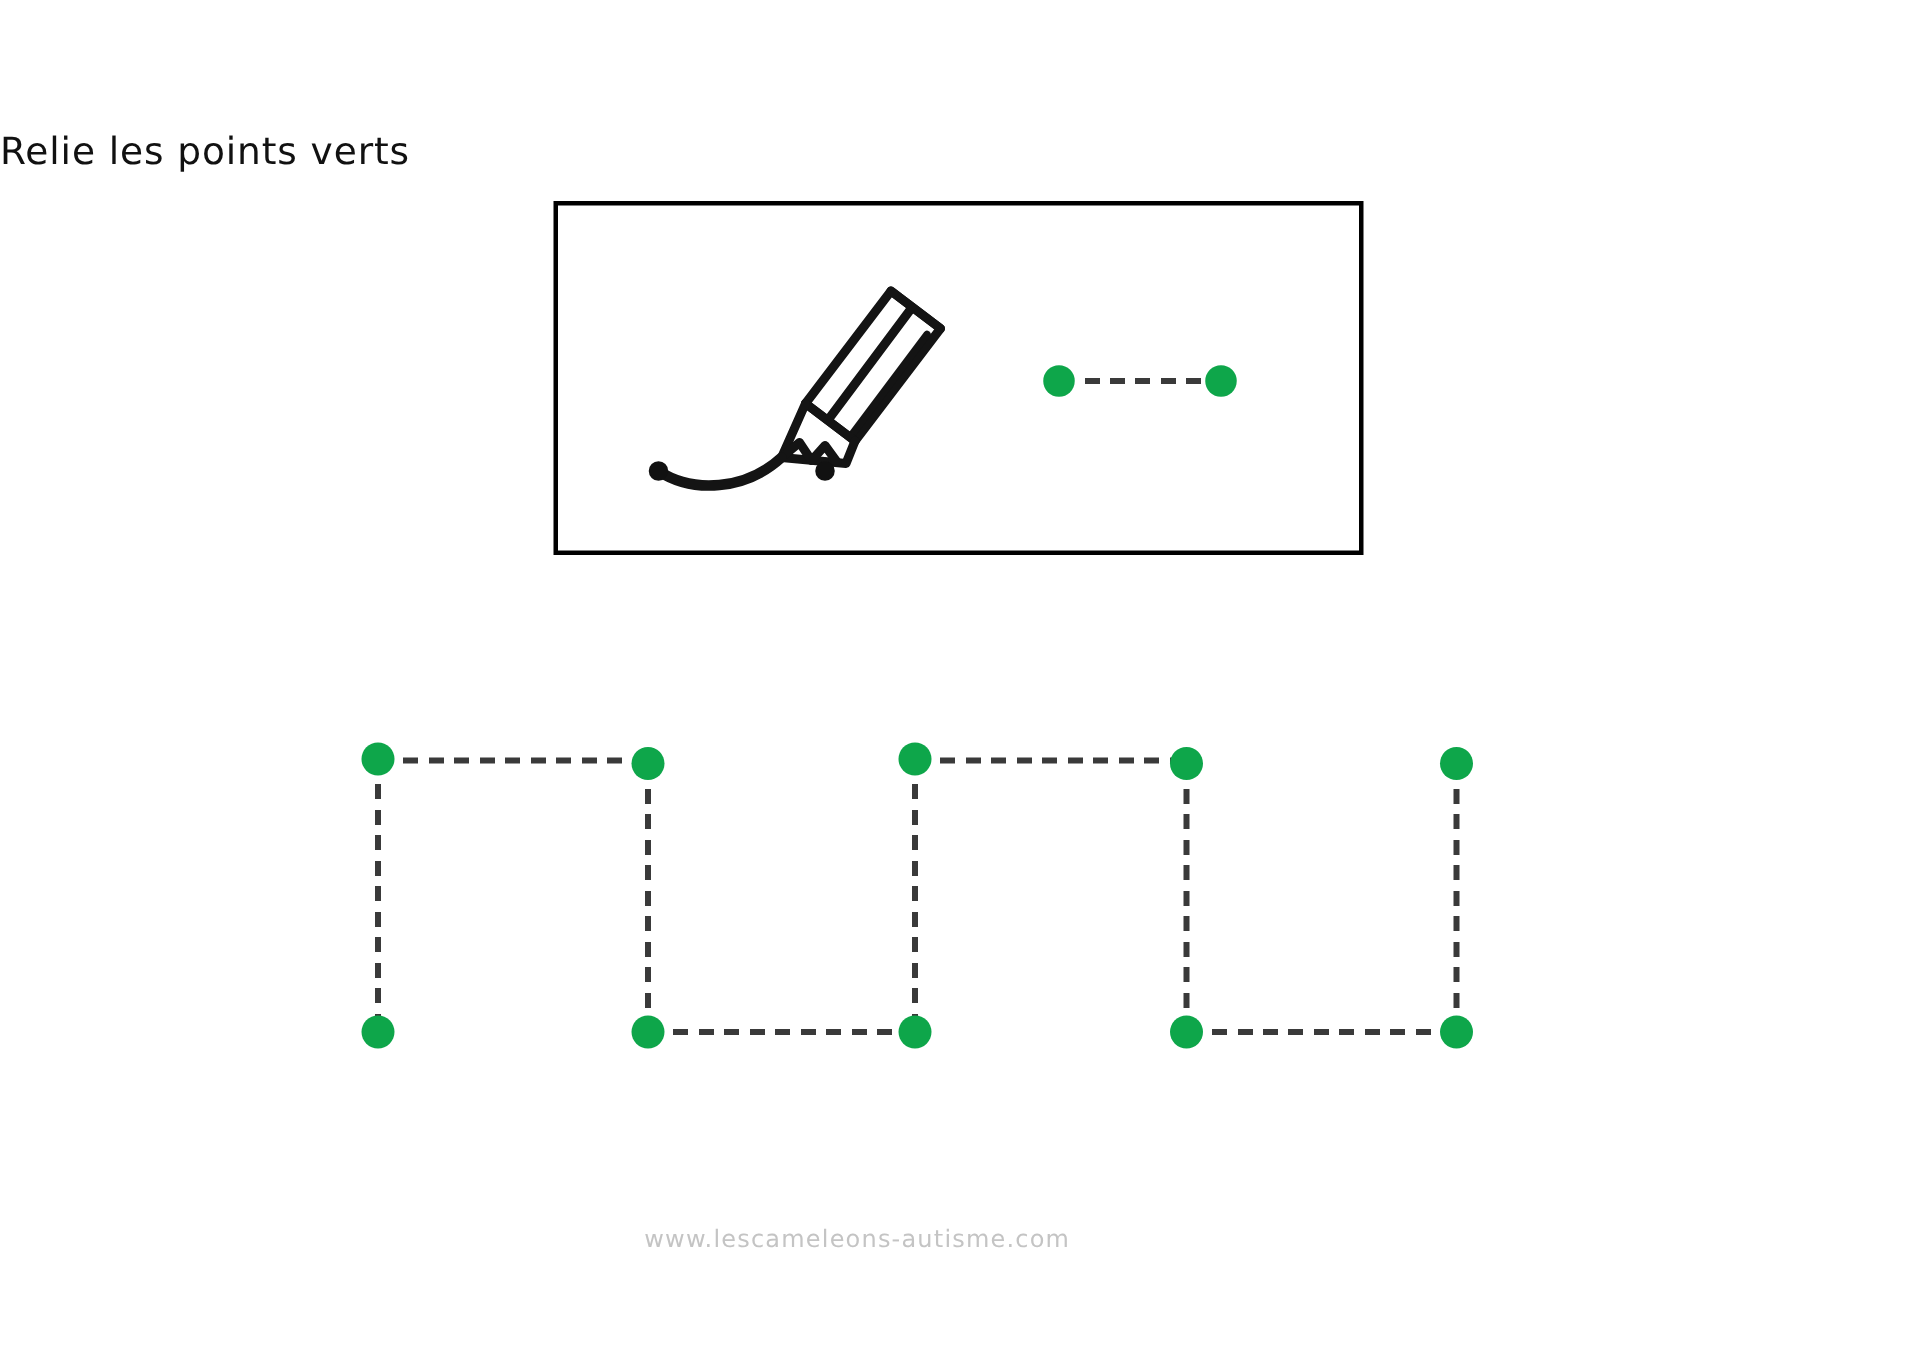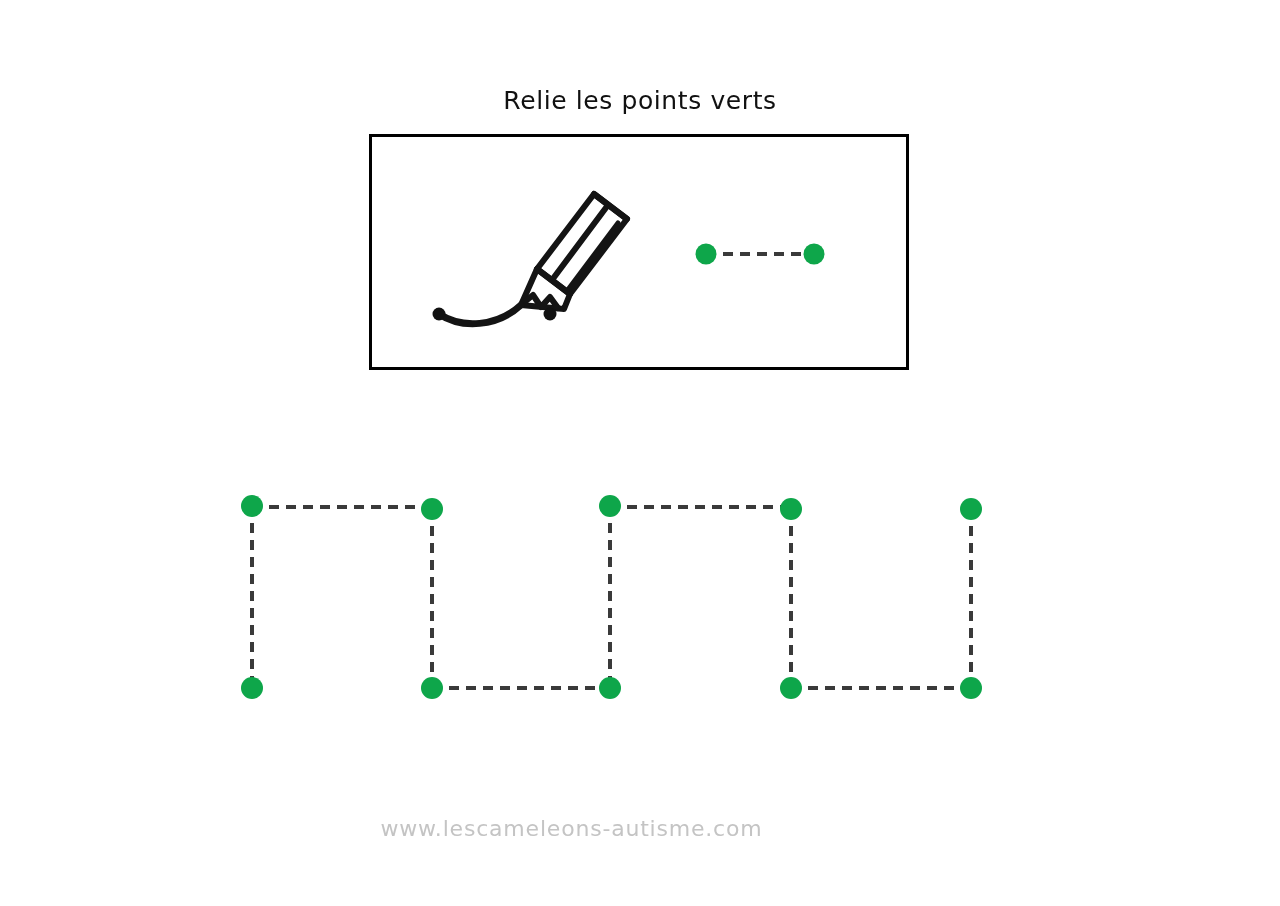--- a/index.html
+++ b/index.html
@@ -20,21 +20,20 @@
     position: absolute;
     inset: 0;
   }
 
   
   .title {
     position: absolute;
     left: 0;
     top: 86px;
     width: 1280px;
-    text-align: center;
     font-family: "DejaVu Sans", "Liberation Sans", sans-serif;
     font-size: 25px;
     letter-spacing: 0.6px;
     color: #111111;
     font-weight: 400;
     white-space: nowrap;
   }
 
   
   .example-box {
@@ -125,21 +124,21 @@
   }
 
   
   .footer {
     position: absolute;
     left: 0;
     top: 816px;
     width: 1143px;
     text-align: center;
     font-family: "DejaVu Sans", "Liberation Sans", sans-serif;
-    font-size: 22px;
+    font-size: 16px;
     letter-spacing: 0.8px;
     color: #c4c4c4;
     white-space: nowrap;
   }
 </style>
 </head>
 <body>
 
 <div class="worksheet">
 

